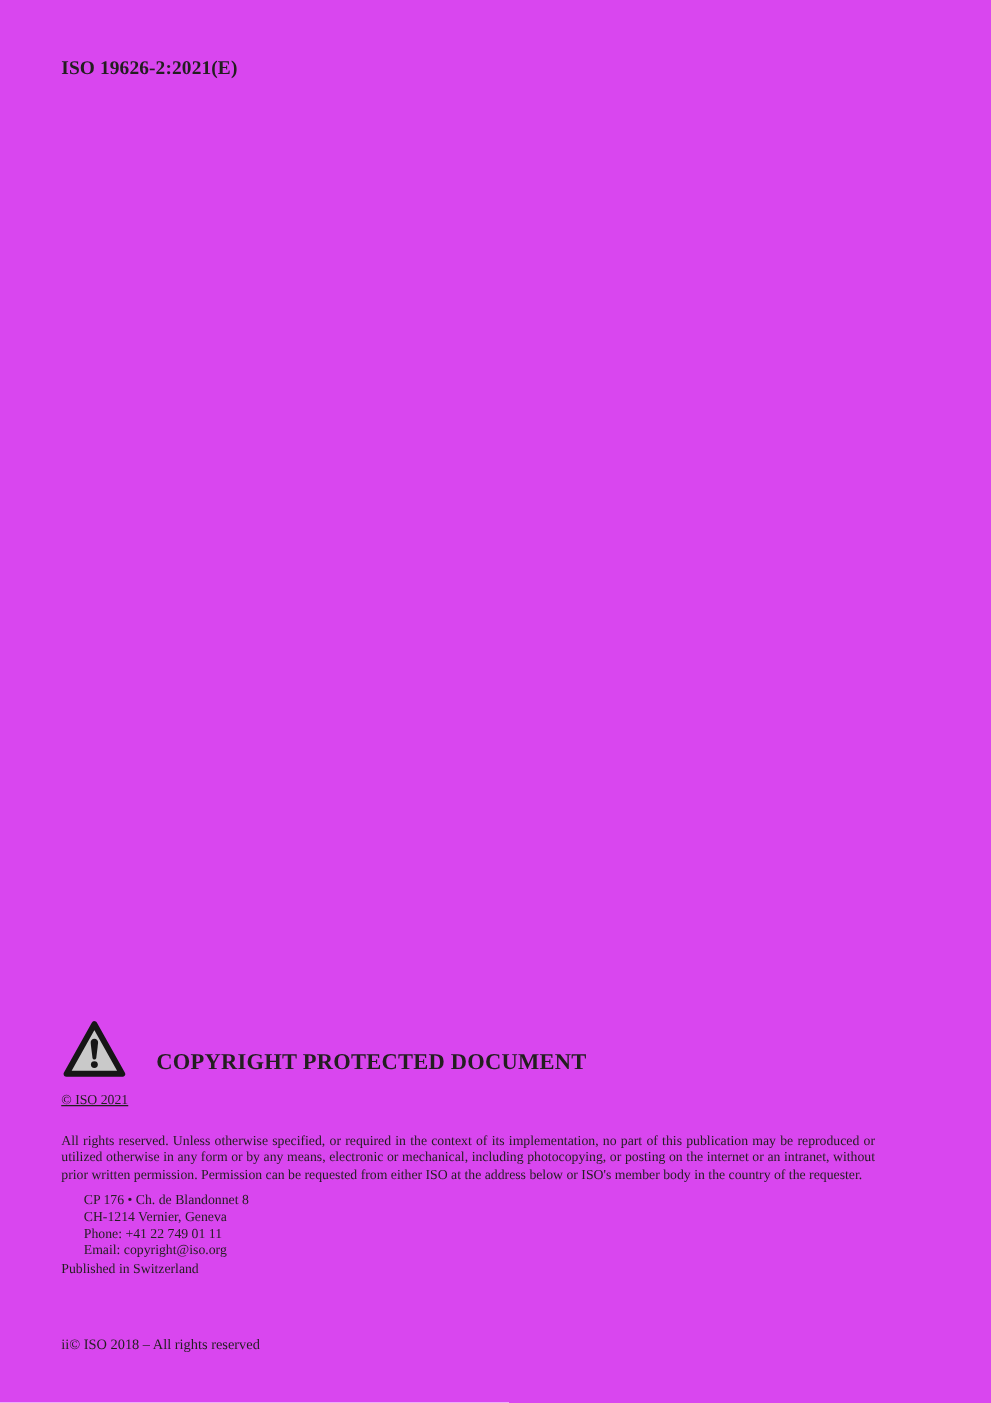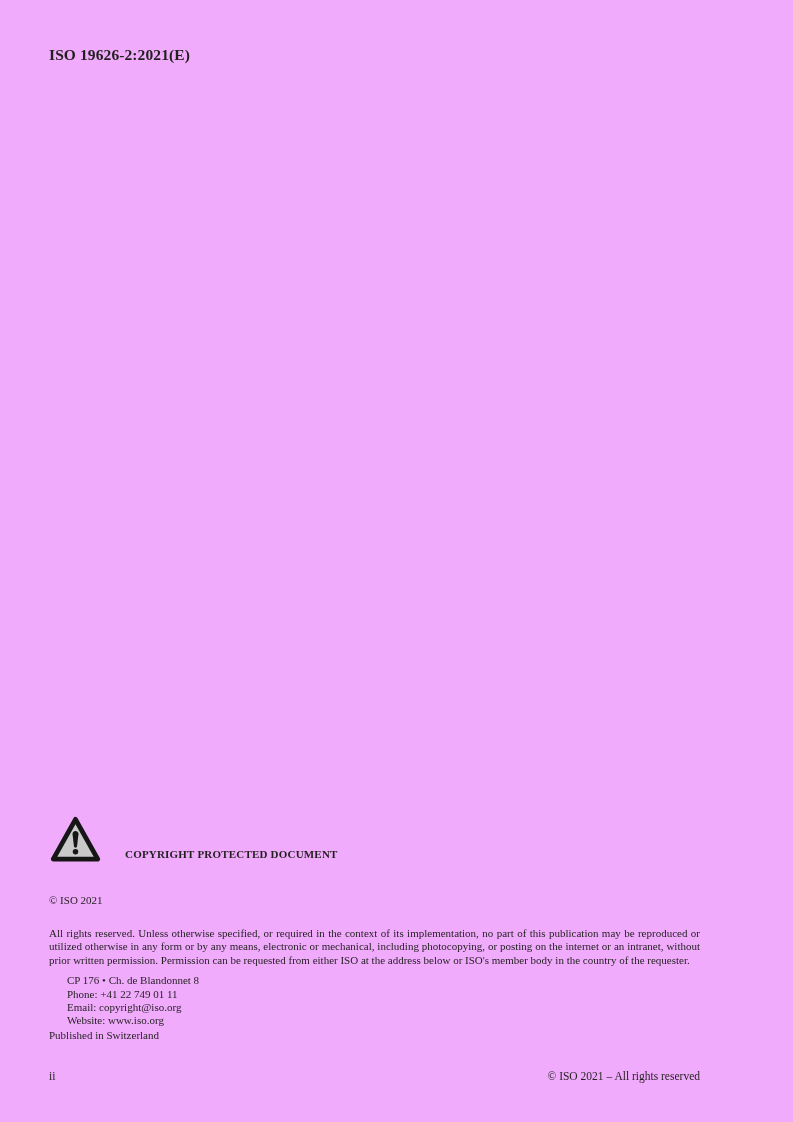--- a/index.html
+++ b/index.html
@@ -4,21 +4,21 @@
 <style>
   html, body {
     margin: 0;
     padding: 0;
     background: #ffffff;
   }
   .page {
     position: relative;
     width: 793px;
     height: 1122px;
-    background: #f0abfc;
+    background: #d946ef;
     font-family: "Liberation Serif", serif;
     color: #221f1f;
     overflow: hidden;
   }
   .doc-header {
     position: absolute;
     top: 46px;
     left: 49px;
     font-size: 15.5px;
     font-weight: bold;
@@ -33,29 +33,30 @@
   .warning-row {
     display: flex;
     align-items: flex-end;
   }
   .warning-icon {
     width: 53px;
     height: 52px;
     flex: 0 0 auto;
   }
   .copyright-heading {
-    font-size: 11px;
+    font-size: 18px;
     font-weight: bold;
     margin-left: 23px;
     padding-bottom: 6px;
     letter-spacing: 0.2px;
   }
   .iso-year {
-    margin-top: 28px;
+    margin-top: 8px;
     font-size: 11px;
+    text-decoration: underline;
   }
   .copyright-body {
     margin-top: 21px;
     font-size: 11px;
     line-height: 13.4px;
     text-align: justify;
   }
   .address-block {
     margin-top: 7px;
     margin-left: 18px;
@@ -66,21 +67,21 @@
     margin-top: 1px;
     font-size: 11px;
     line-height: 13.4px;
   }
   .doc-footer {
     position: absolute;
     top: 1070px;
     left: 49px;
     width: 651px;
     display: flex;
-    justify-content: space-between;
+    justify-content: flex-start;
     align-items: baseline;
     font-size: 11.5px;
   }
 </style>
 </head>
 <body>
 
 <div class="page">
 
   <div class="doc-header">ISO 19626-2:2021(E)</div>
@@ -97,27 +98,27 @@
       </span>
       <span class="copyright-heading">COPYRIGHT PROTECTED DOCUMENT</span>
     </div>
 
     <div class="iso-year">© ISO 2021</div>
 
     <div class="copyright-body">All rights reserved. Unless otherwise specified, or required in the context of its implementation, no part of this publication may be reproduced or utilized otherwise in any form or by any means, electronic or mechanical, including photocopying, or posting on the internet or an intranet, without prior written permission. Permission can be requested from either ISO at the address below or ISO's member body in the country of the requester.</div>
 
     <div class="address-block">
       <div>CP 176 • Ch. de Blandonnet 8</div>
+      <div>CH-1214 Vernier, Geneva</div>
       <div>Phone: +41 22 749 01 11</div>
       <div>Email: copyright@iso.org</div>
-      <div>Website: www.iso.org</div>
     </div>
 
     <div class="published-line">Published in Switzerland</div>
 
   </div>
 
   <div class="doc-footer">
     <span>ii</span>
-    <span>© ISO 2021 – All rights reserved</span>
+    <span>© ISO 2018 – All rights reserved</span>
   </div>
 
 </div>
 
 </body></html>

